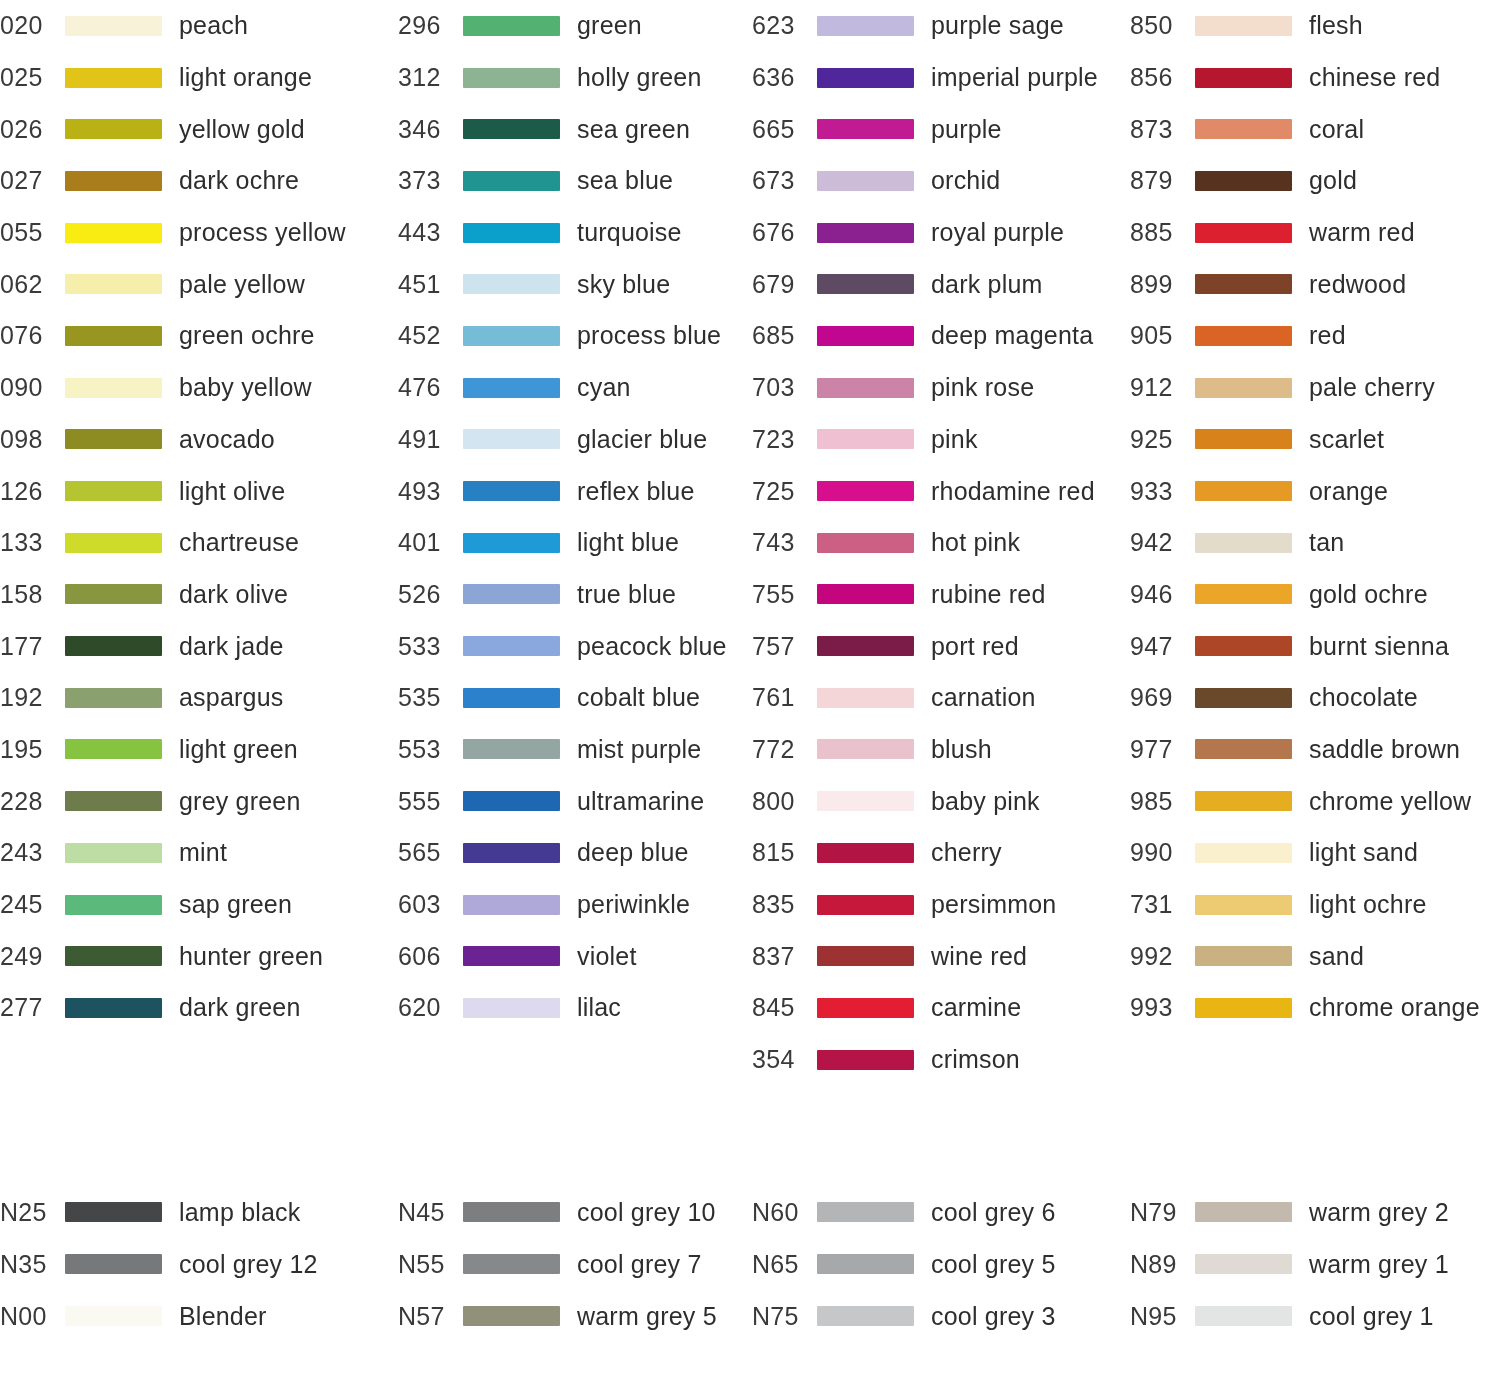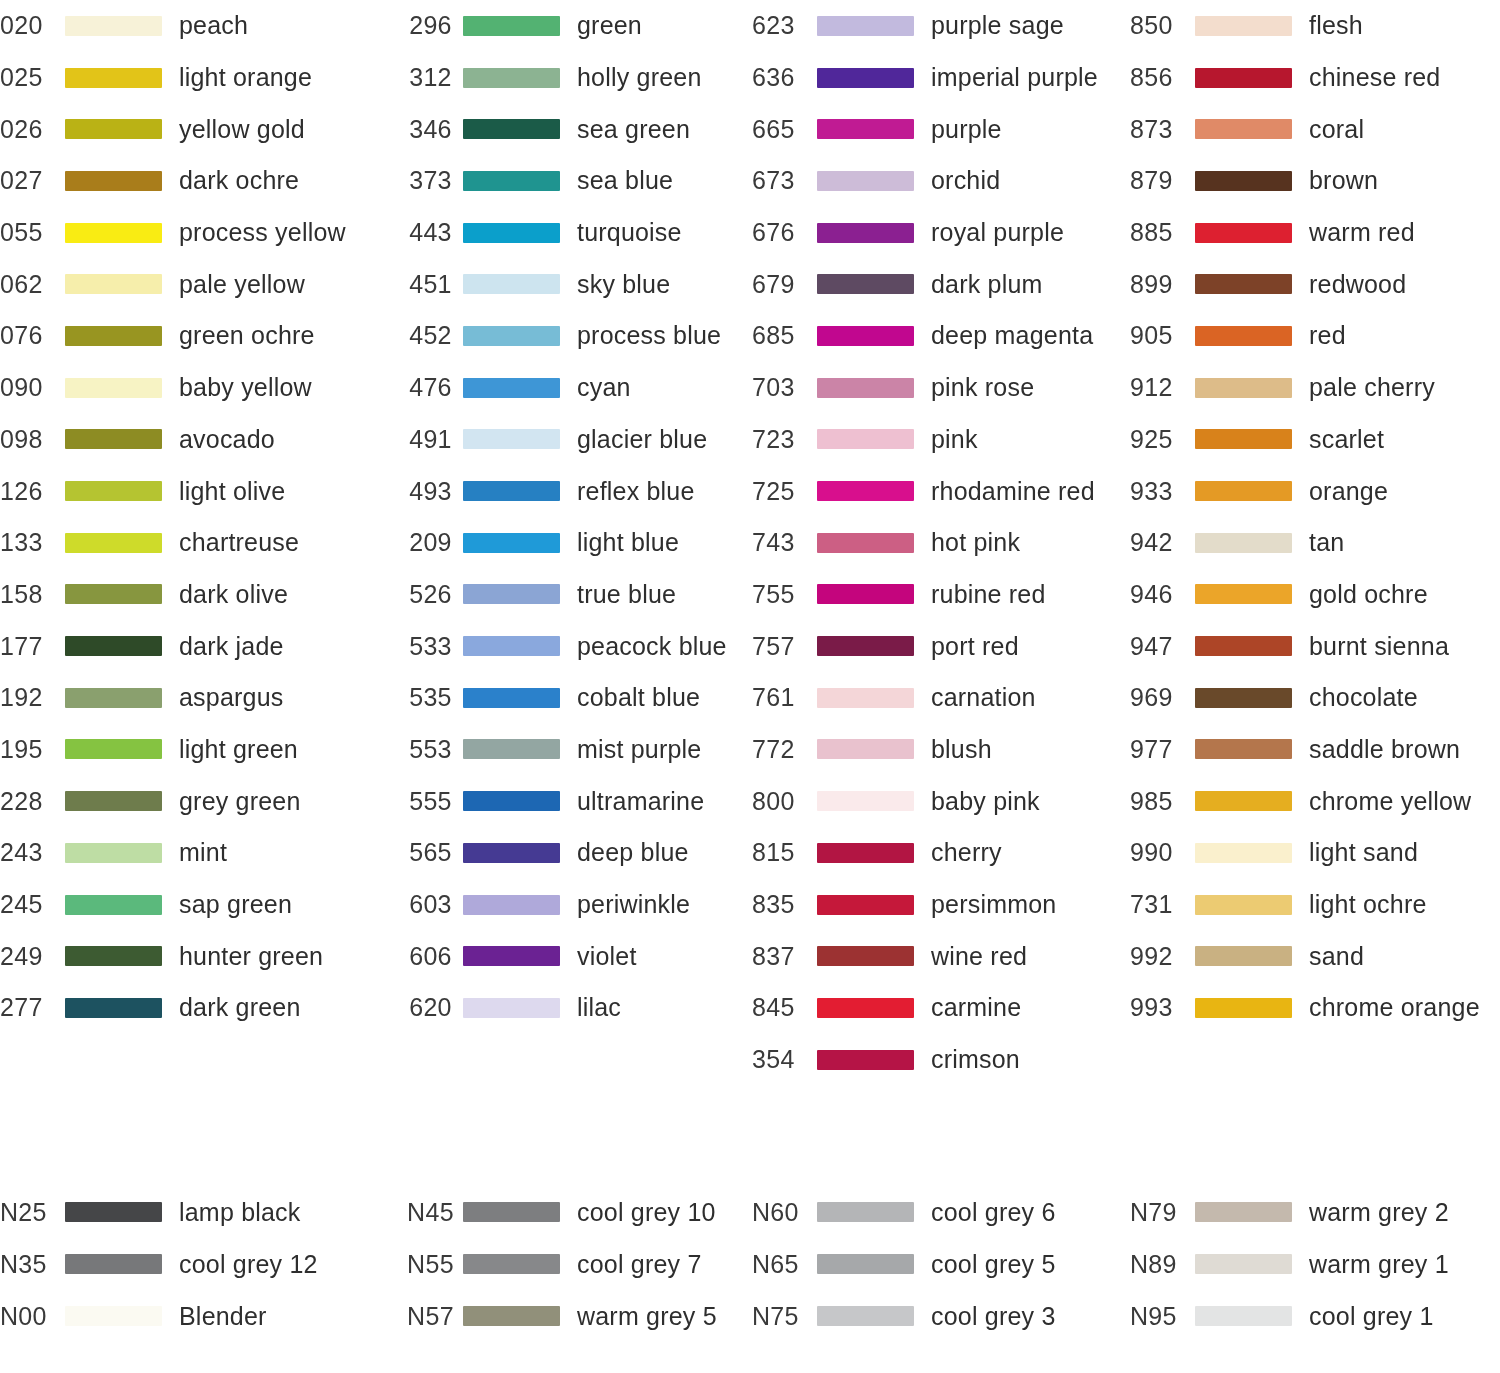--- a/index.html
+++ b/index.html
@@ -31,21 +31,21 @@
 
   #main-section  { top: 0px; }
   #neutral-section { top: 1186px; }
 
   .column {
     position: relative;
   }
 
   
   .col-0 { width: 398px; }
-  .col-1 { width: 354px; text-align: center; }
+  .col-1 { width: 354px; }
   .col-2 { width: 378px; }
   .col-3 { width: 370px; }
 
   .swatch-row {
     height: 51.7px;
     display: flex;
     align-items: center;
     white-space: nowrap;
   }
 
@@ -231,21 +231,21 @@
           <div class="code">491</div>
           <div class="swatch" style="background: rgb(210, 229, 241);"></div>
           <div class="name">glacier blue</div>
         </div>
         <div class="swatch-row">
           <div class="code">493</div>
           <div class="swatch" style="background: rgb(38, 128, 194);"></div>
           <div class="name">reflex blue</div>
         </div>
         <div class="swatch-row">
-          <div class="code">209</div>
+          <div class="code">401</div>
           <div class="swatch" style="background: rgb(31, 154, 216);"></div>
           <div class="name">light blue</div>
         </div>
         <div class="swatch-row">
           <div class="code">526</div>
           <div class="swatch" style="background: rgb(139, 165, 212);"></div>
           <div class="name">true blue</div>
         </div>
         <div class="swatch-row">
           <div class="code">533</div>
@@ -407,21 +407,21 @@
           <div class="name">chinese red</div>
         </div>
         <div class="swatch-row">
           <div class="code">873</div>
           <div class="swatch" style="background: rgb(224, 138, 103);"></div>
           <div class="name">coral</div>
         </div>
         <div class="swatch-row">
           <div class="code">879</div>
           <div class="swatch" style="background: rgb(87, 51, 31);"></div>
-          <div class="name">brown</div>
+          <div class="name">gold</div>
         </div>
         <div class="swatch-row">
           <div class="code">885</div>
           <div class="swatch" style="background: rgb(221, 32, 48);"></div>
           <div class="name">warm red</div>
         </div>
         <div class="swatch-row">
           <div class="code">899</div>
           <div class="swatch" style="background: rgb(125, 66, 40);"></div>
           <div class="name">redwood</div>

